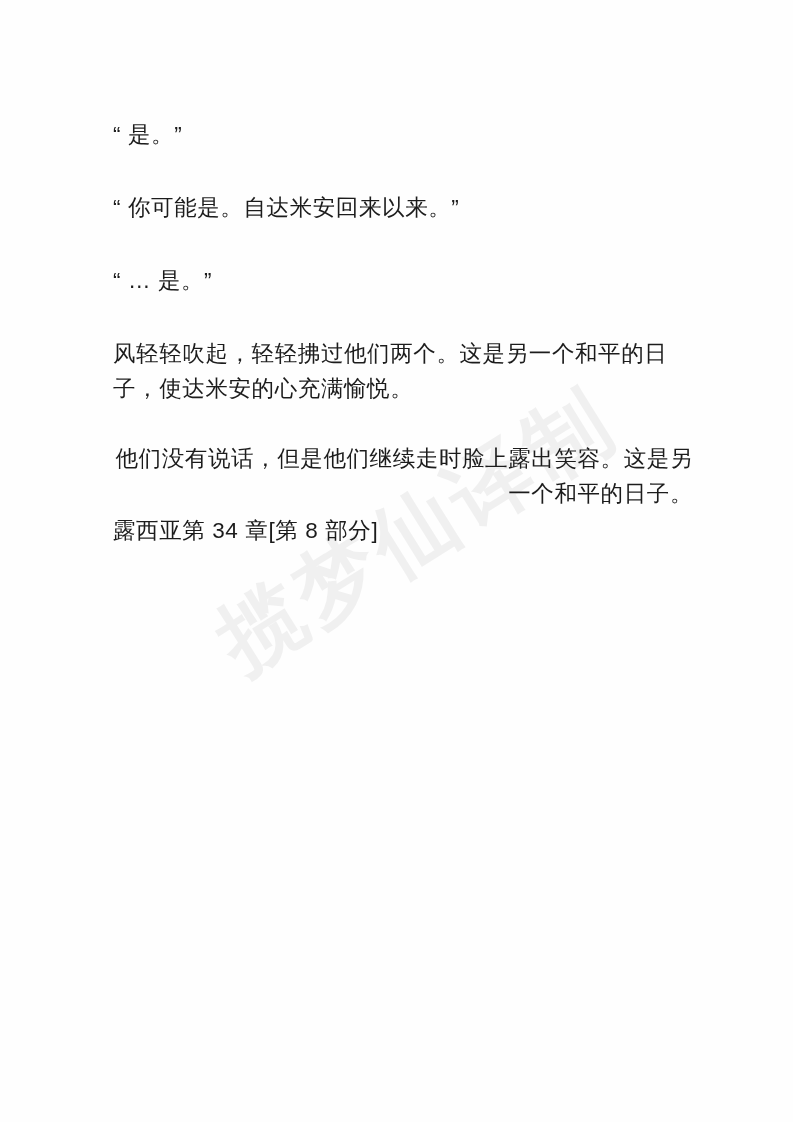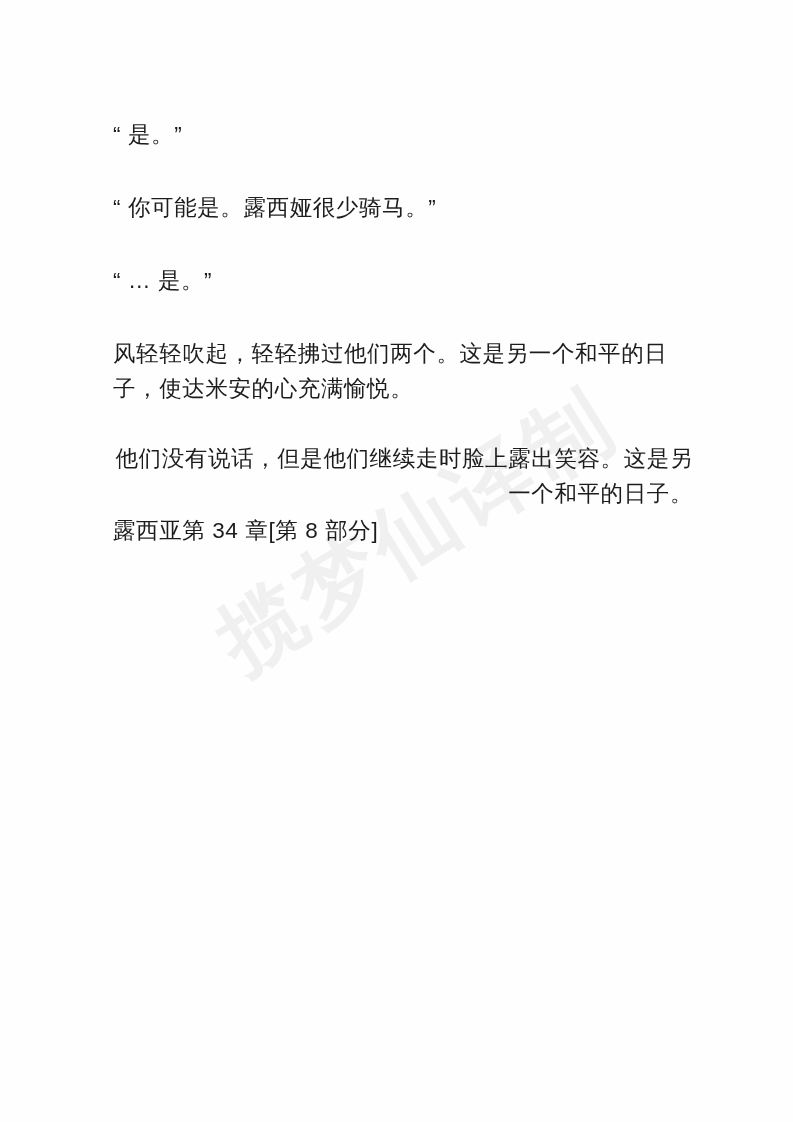--- a/index.html
+++ b/index.html
@@ -76,20 +76,20 @@
 <body>
 
 <div class="page">
 
   <div class="watermark">
     <span class="wm1">揽梦仙译制</span>
   </div>
 
   <div class="content">
     <p class="para dialogue">“ 是。”</p>
-    <p class="para dialogue">“ 你可能是。露西娅很少骑马。”</p>
+    <p class="para dialogue">“ 你可能是。自达米安回来以来。”</p>
     <p class="para dialogue">“ … 是。”</p>
     <p class="para">风轻轻吹起，轻轻拂过他们两个。这是另一个和平的日子，使达米安的心充满愉悦。</p>
     <p class="para tight">他们没有说话，但是他们继续走时脸上露出笑容。这是另一个和平的日子。</p>
     <p class="para chapter">露西亚第 34 章[第 8 部分]</p>
   </div>
 
 </div>
 
 </body></html>

